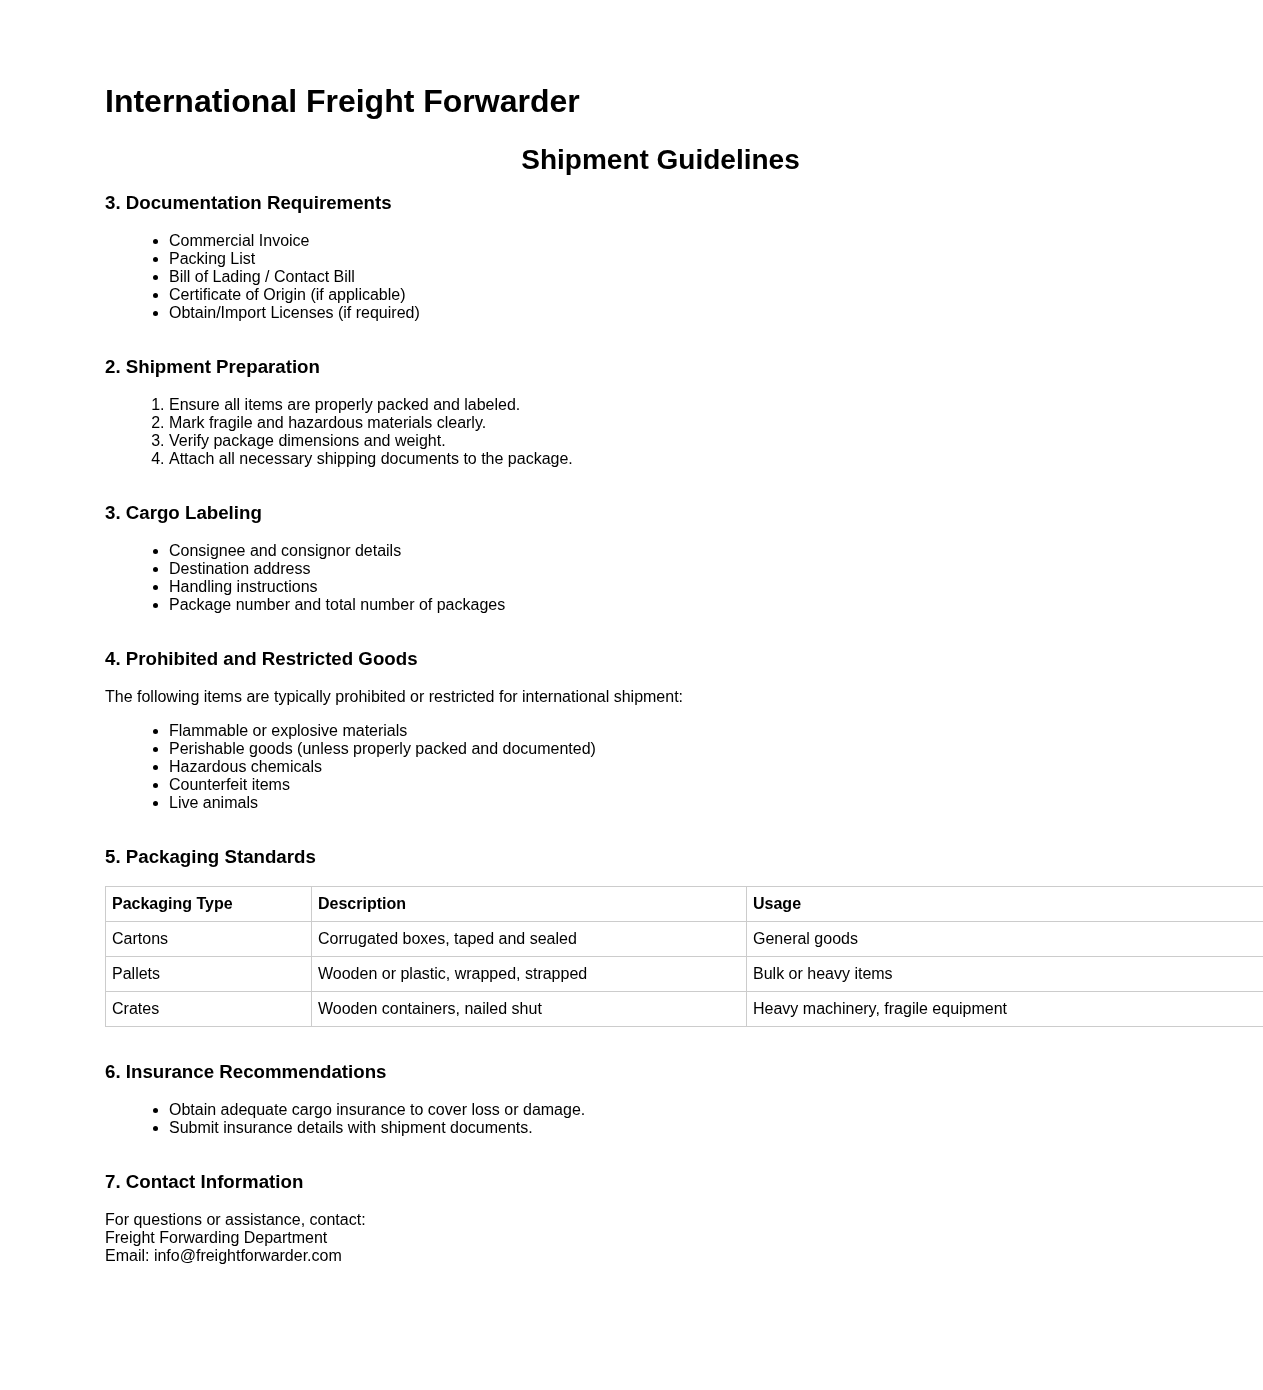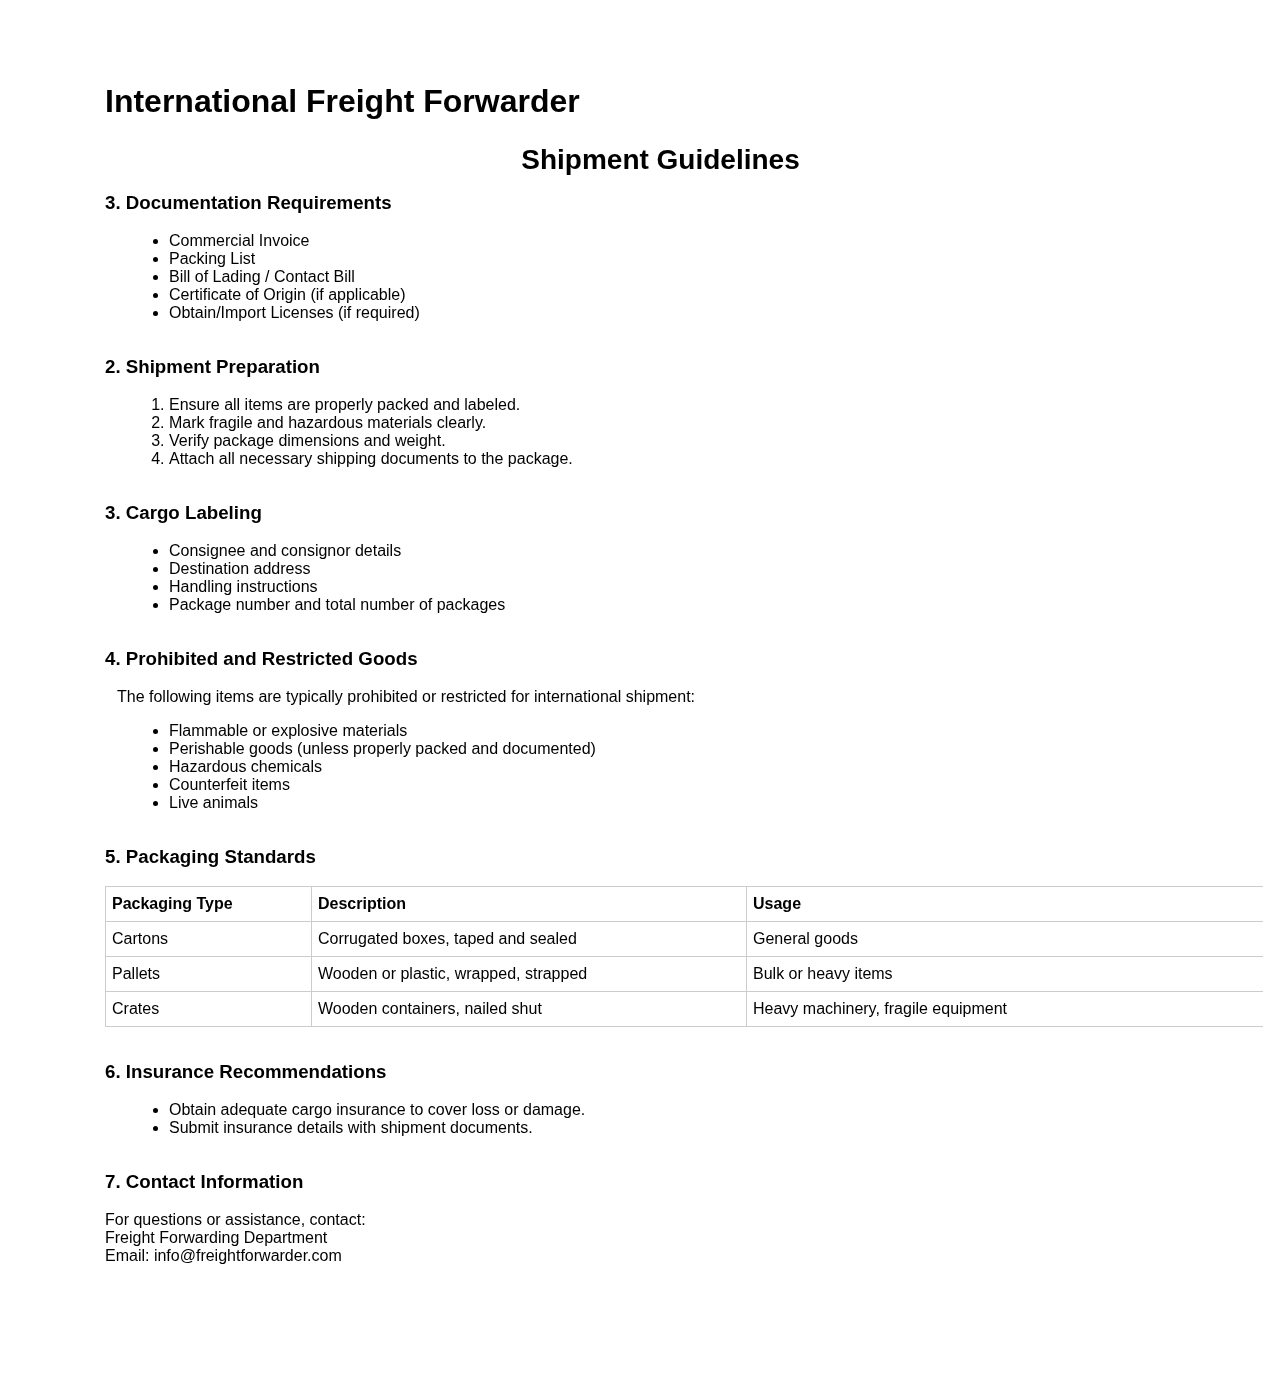--- a/index.html
+++ b/index.html
@@ -18,21 +18,21 @@
     h2 {
       font-size: 28px; font-weight: bold; margin: 0 0 18px 0; line-height: 28px; text-align: center;
     }
     h3 {
       font-size: 18.7px; font-weight: bold; margin: 0 0 18px 0; line-height: 22px;
     }
     ul, ol { margin: 0 0 34px 0; padding-left: 64px; }
     ul { list-style-type: disc; }
     ol { list-style-type: decimal; }
     li { line-height: 18px; }
-    p { margin: 0 0 16px 12px; }
+    p { margin: 0 0 16px 0; }
     .section { margin: 0; }
     table {
       border-collapse: collapse;
       width: 1255px;
       margin: 0 0 34px 0;
     }
     th, td {
       border: 1px solid #cccccc;
       padding: 8px 6px;
       text-align: left;

